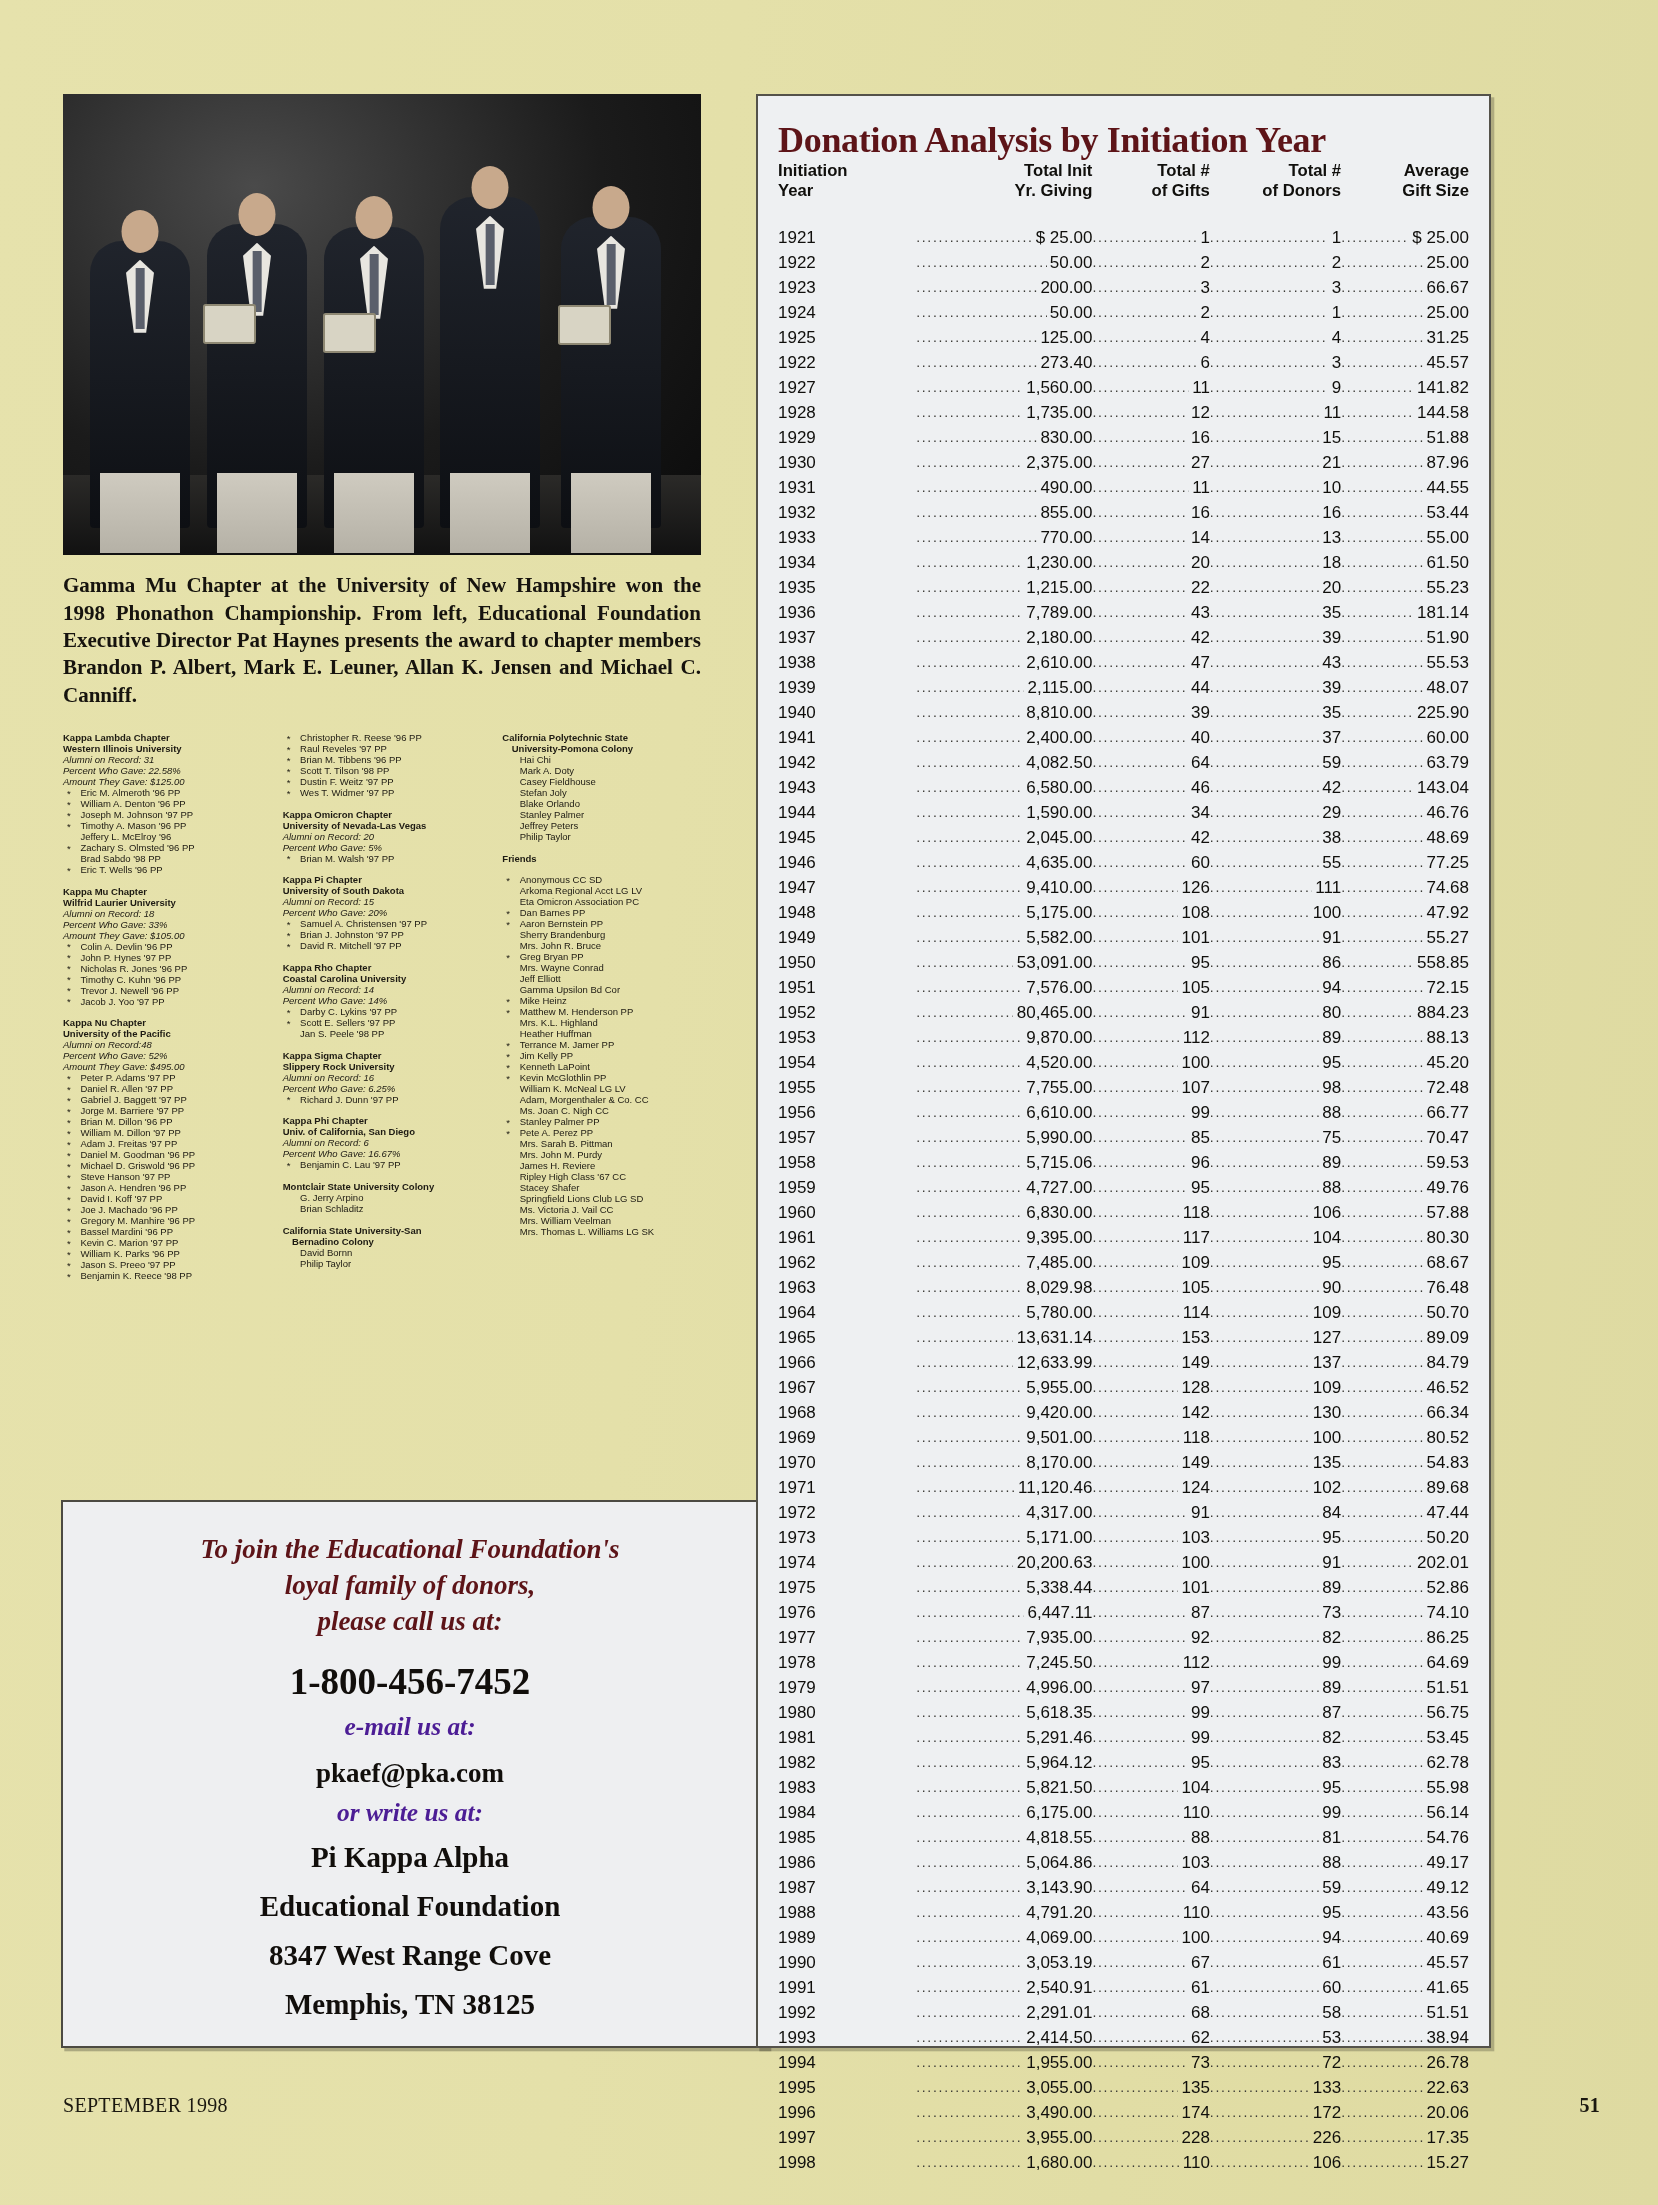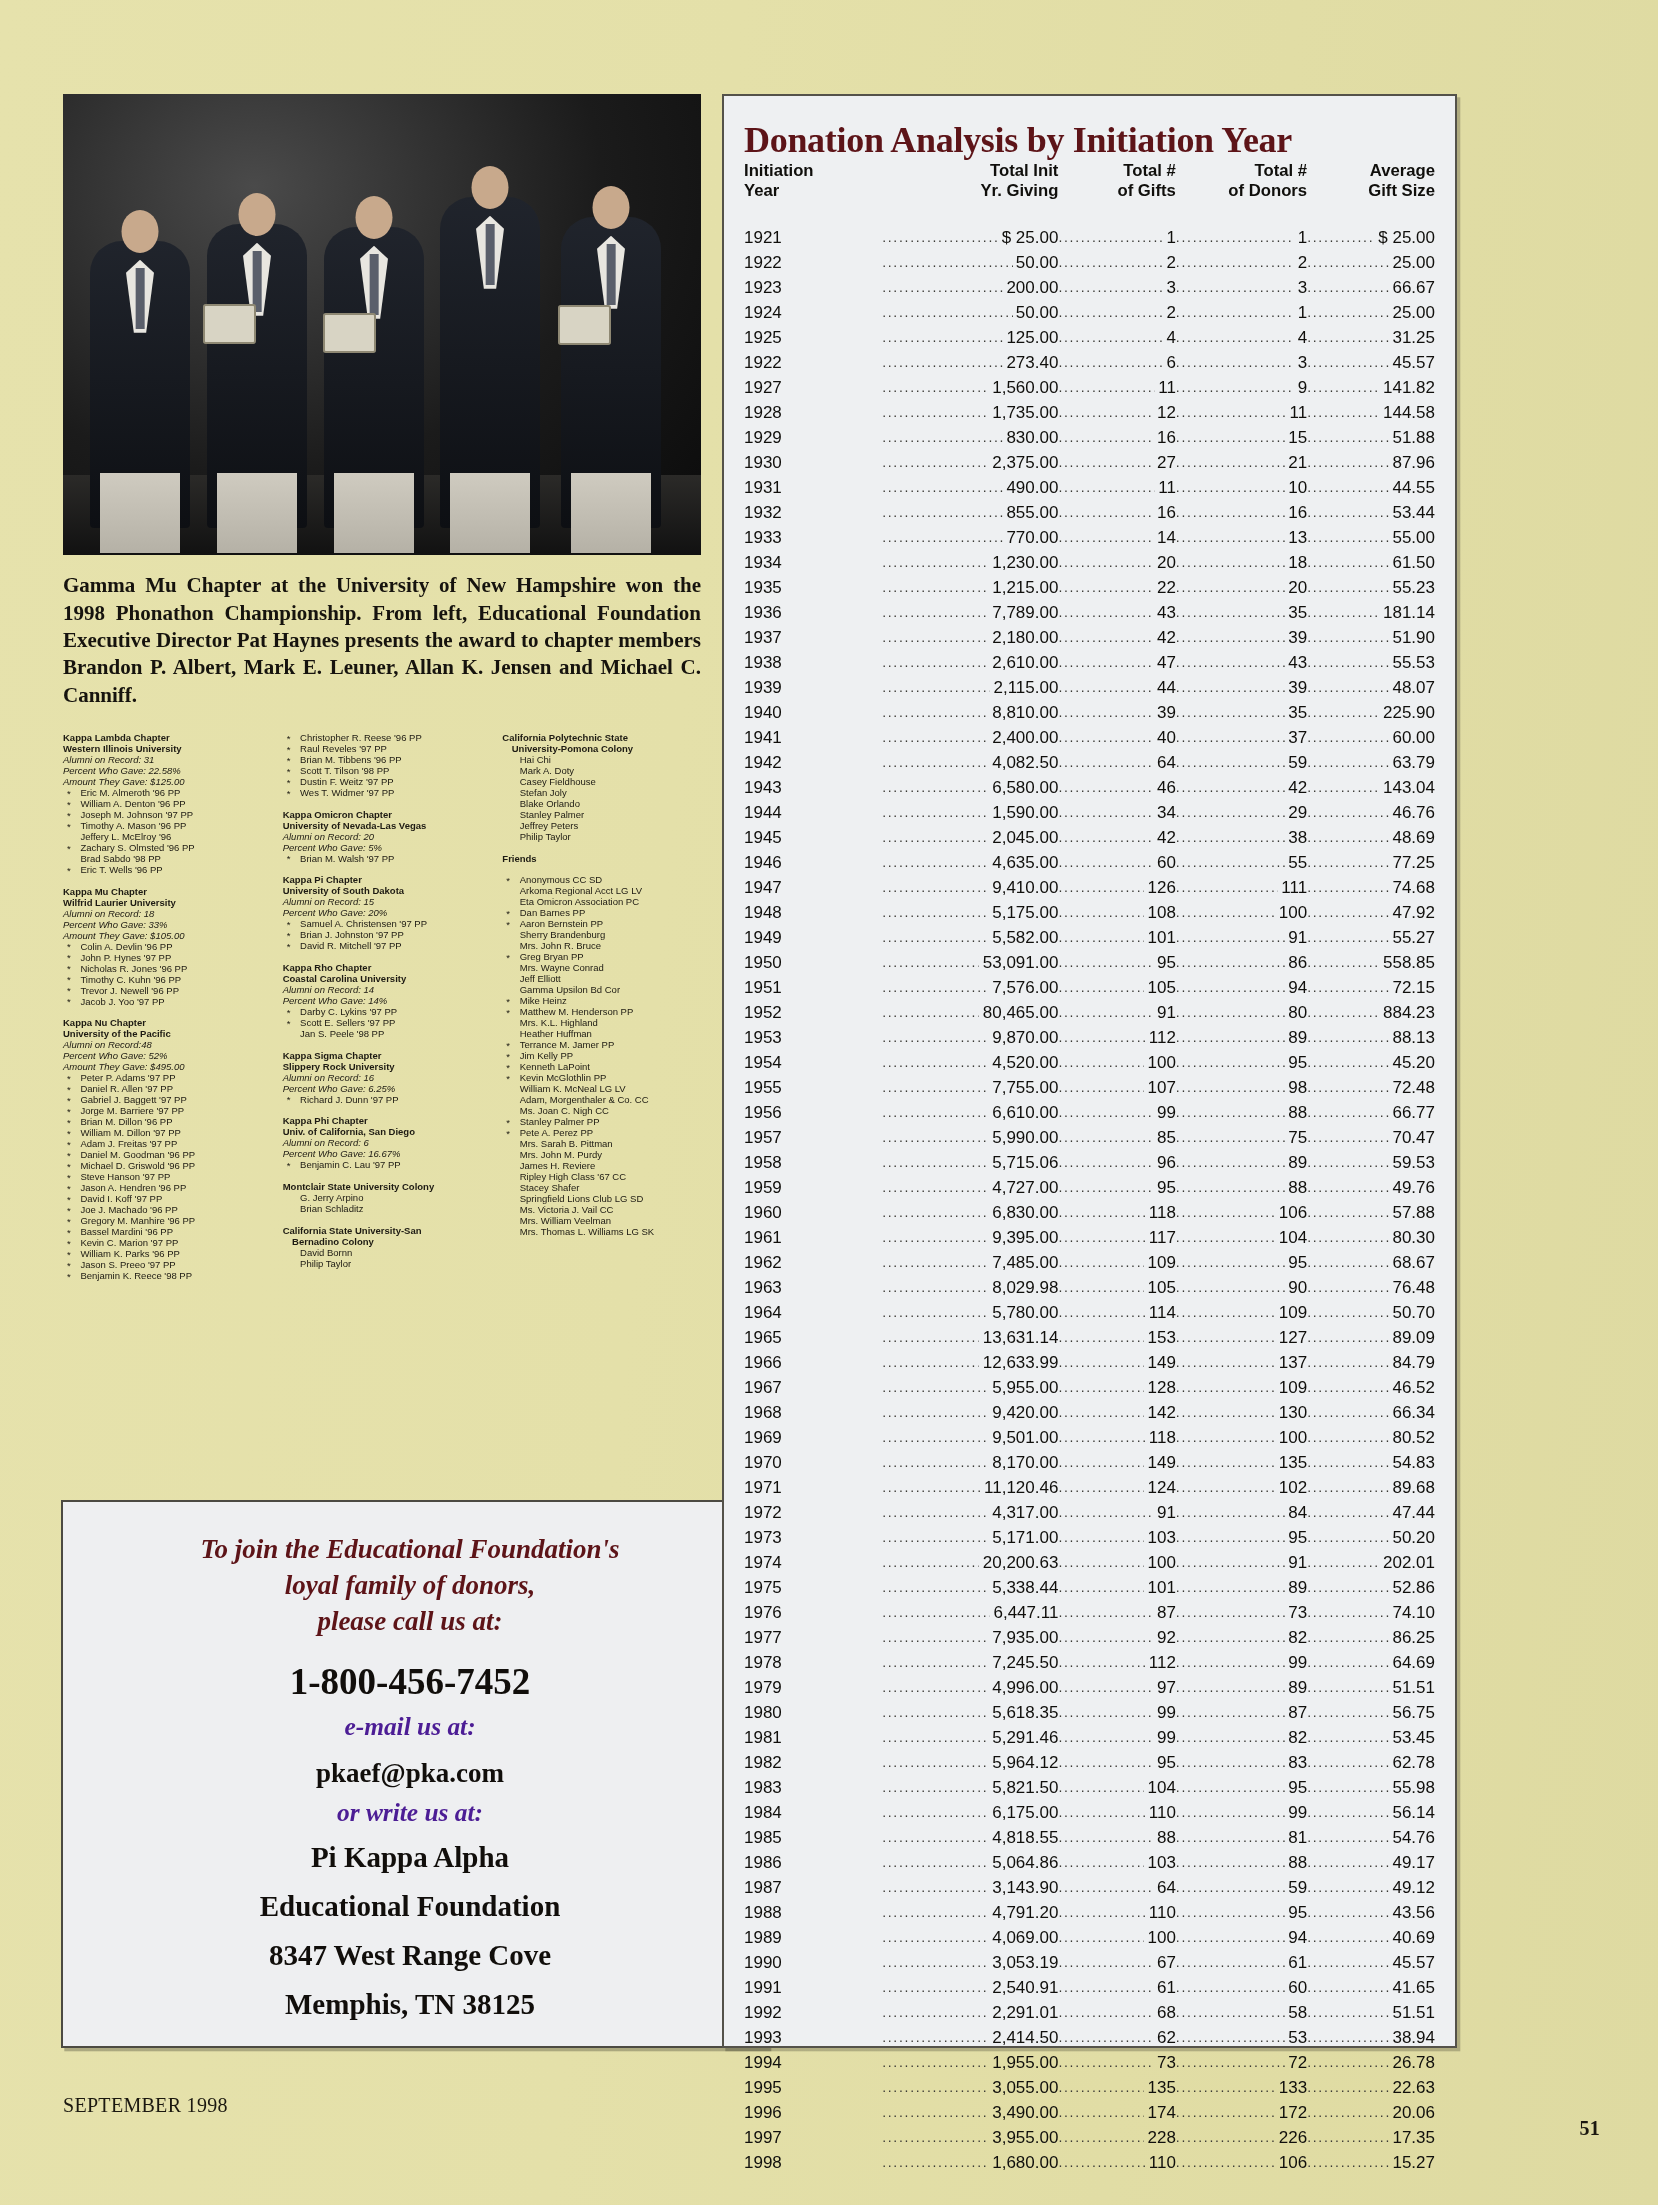--- a/index.html
+++ b/index.html
@@ -179,21 +179,21 @@
     font-weight: bold;
     font-size: 29px;
     line-height: 1.28;
     color: #110e0b;
     margin-top: 12px;
   }
 
   
   .panel {
     position: absolute;
-    left: 722px;
+    left: 756px;
     top: 94px;
     width: 735px;
     height: 1954px;
     background: #eef0f2;
     border: 2px solid #54524a;
     box-shadow: 3.3px 3.3px 0 rgba(0,0,0,0.22);
     box-sizing: border-box;
     padding: 18.7px 20px 6.7px 20px;
   }
   .panel h1 {
@@ -261,21 +261,20 @@
     position: absolute;
     left: 63px;
     top: 2094px;
     width: 1537px;
     display: flex;
     justify-content: space-between;
     font-family: "Liberation Serif", serif;
     font-size: 20px;
     color: #1b1810;
     letter-spacing: 0.3px;
-    flex-direction: column;
   }
   .footer .pg { font-weight: bold; text-align: right; }
 </style>
 </head>
 <body>
 
 <div class="page">
 
   <div class="left-col">
     <div class="photo">

